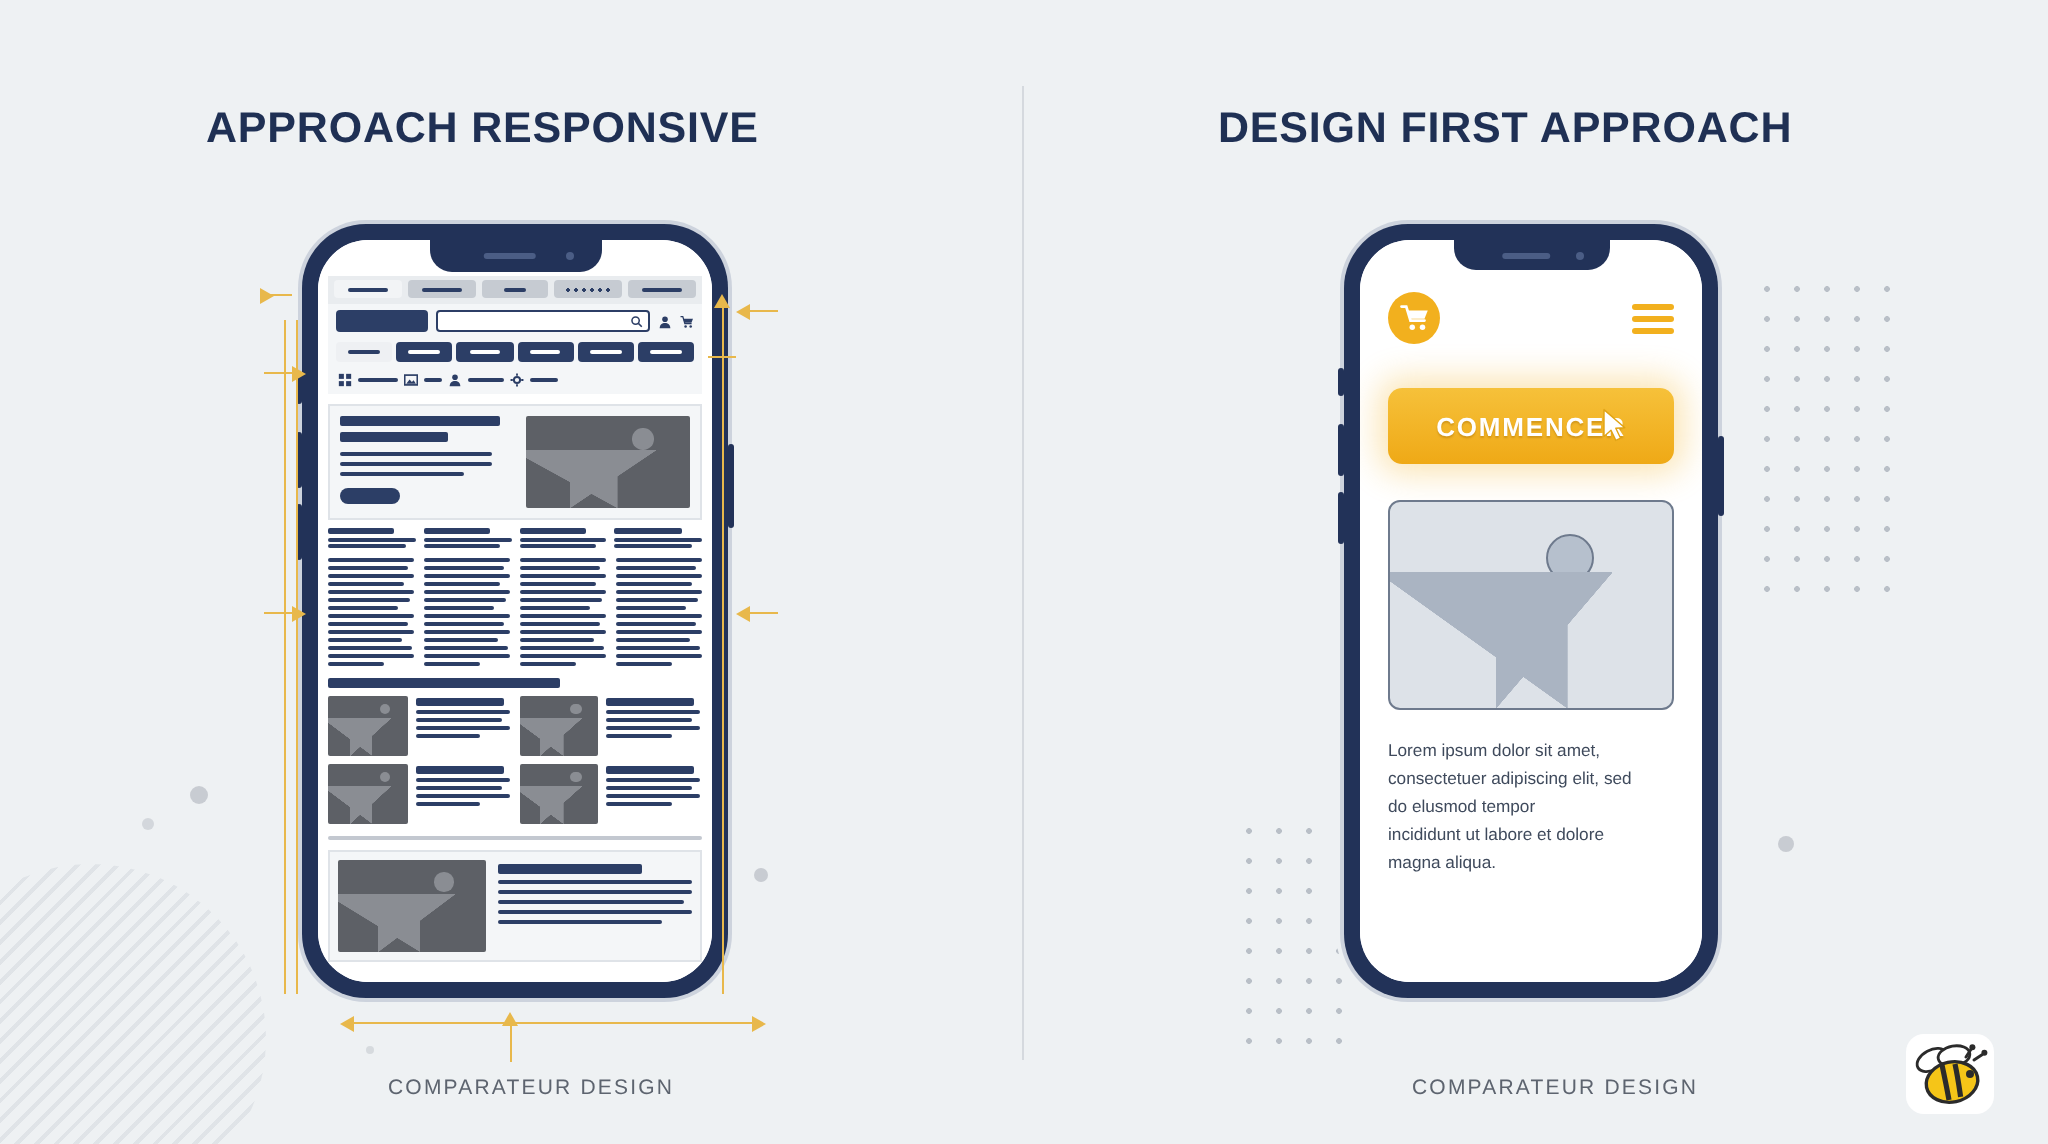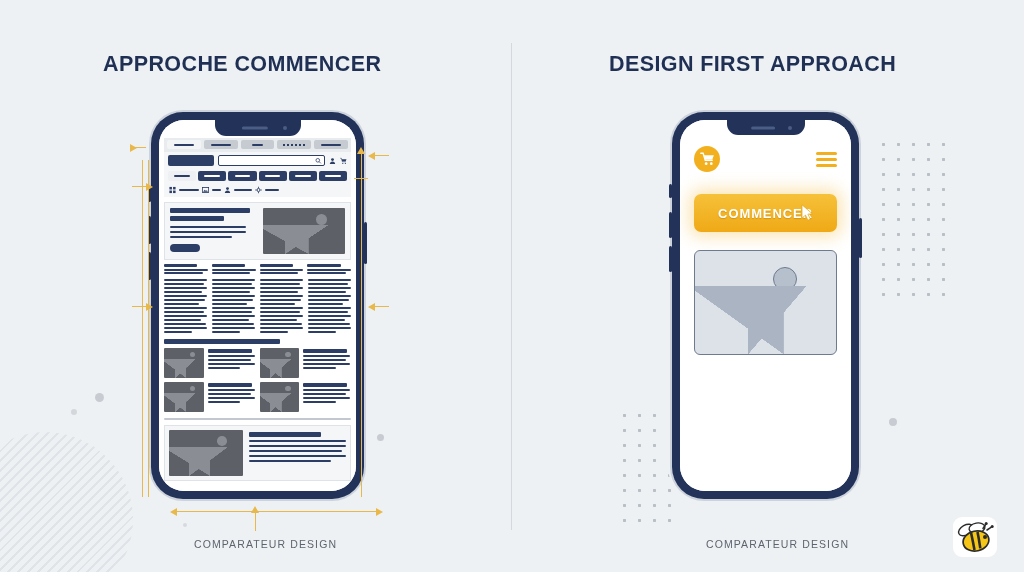--- a/index.html
+++ b/index.html
@@ -247,21 +247,21 @@
   <div class="deco-circle-striped"></div>
   <div class="deco-dot dot-a"></div>
   <div class="deco-dot dot-b"></div>
   <div class="deco-dot dot-c"></div>
   <div class="deco-dot dot-d"></div>
   <div class="deco-dot dot-e"></div>
   <div class="deco-dots dots-right"></div>
   <div class="deco-dots dots-left"></div>
   <div class="divider"></div>
 
-  <div class="panel-title" id="title-left">APPROCHE COMMENCER</div>
+  <div class="panel-title" id="title-left">APPROACH RESPONSIVE</div>
   <div class="panel-title" id="title-right">DESIGN FIRST APPROACH</div>
 
   <div class="phone" id="phone-left">
     <div class="side-btn sb1"></div>
     <div class="side-btn sb2"></div>
     <div class="side-btn sb3"></div>
     <div class="side-btn sb4"></div>
     <div class="phone-inner">
       <div class="notch">
         <div class="speaker"></div>
@@ -555,20 +555,25 @@
           <svg class="cursor" width="14" height="17" viewBox="0 0 14 17">
             <path d="M1 0.8L1 14.2L4.5 11.1L6.9 16.2L9.3 15.1L6.9 10.1L11.4 9.9Z" fill="#fff" stroke="#e0a313" stroke-width="0.7" stroke-linejoin="round"></path>
           </svg>
         </div>
 
         <div class="mf-img">
           <div class="sun"></div>
           <div class="peaks"></div>
         </div>
 
+        <div class="mf-text">Lorem ipsum dolor sit amet,
+consectetuer adipiscing elit, sed
+do elusmod tempor
+incididunt ut labore et dolore
+magna aliqua.</div>
       </div>
     </div>
   </div>
 
   <div class="g vline" style="left:148px;  top:160px; height:337px;"></div>
   <div class="g vline" style="left:142px;  top:160px; height:337px;"></div>
   <div class="arrow ar-right" style="left:130px; top:144px;"></div>
   <div class="g hline" style="left:132px; top:147px; width:14px;"></div>
   <div class="arrow ar-right" style="left:146px; top:183px;"></div>
   <div class="g hline" style="left:132px; top:186px; width:16px;"></div>

